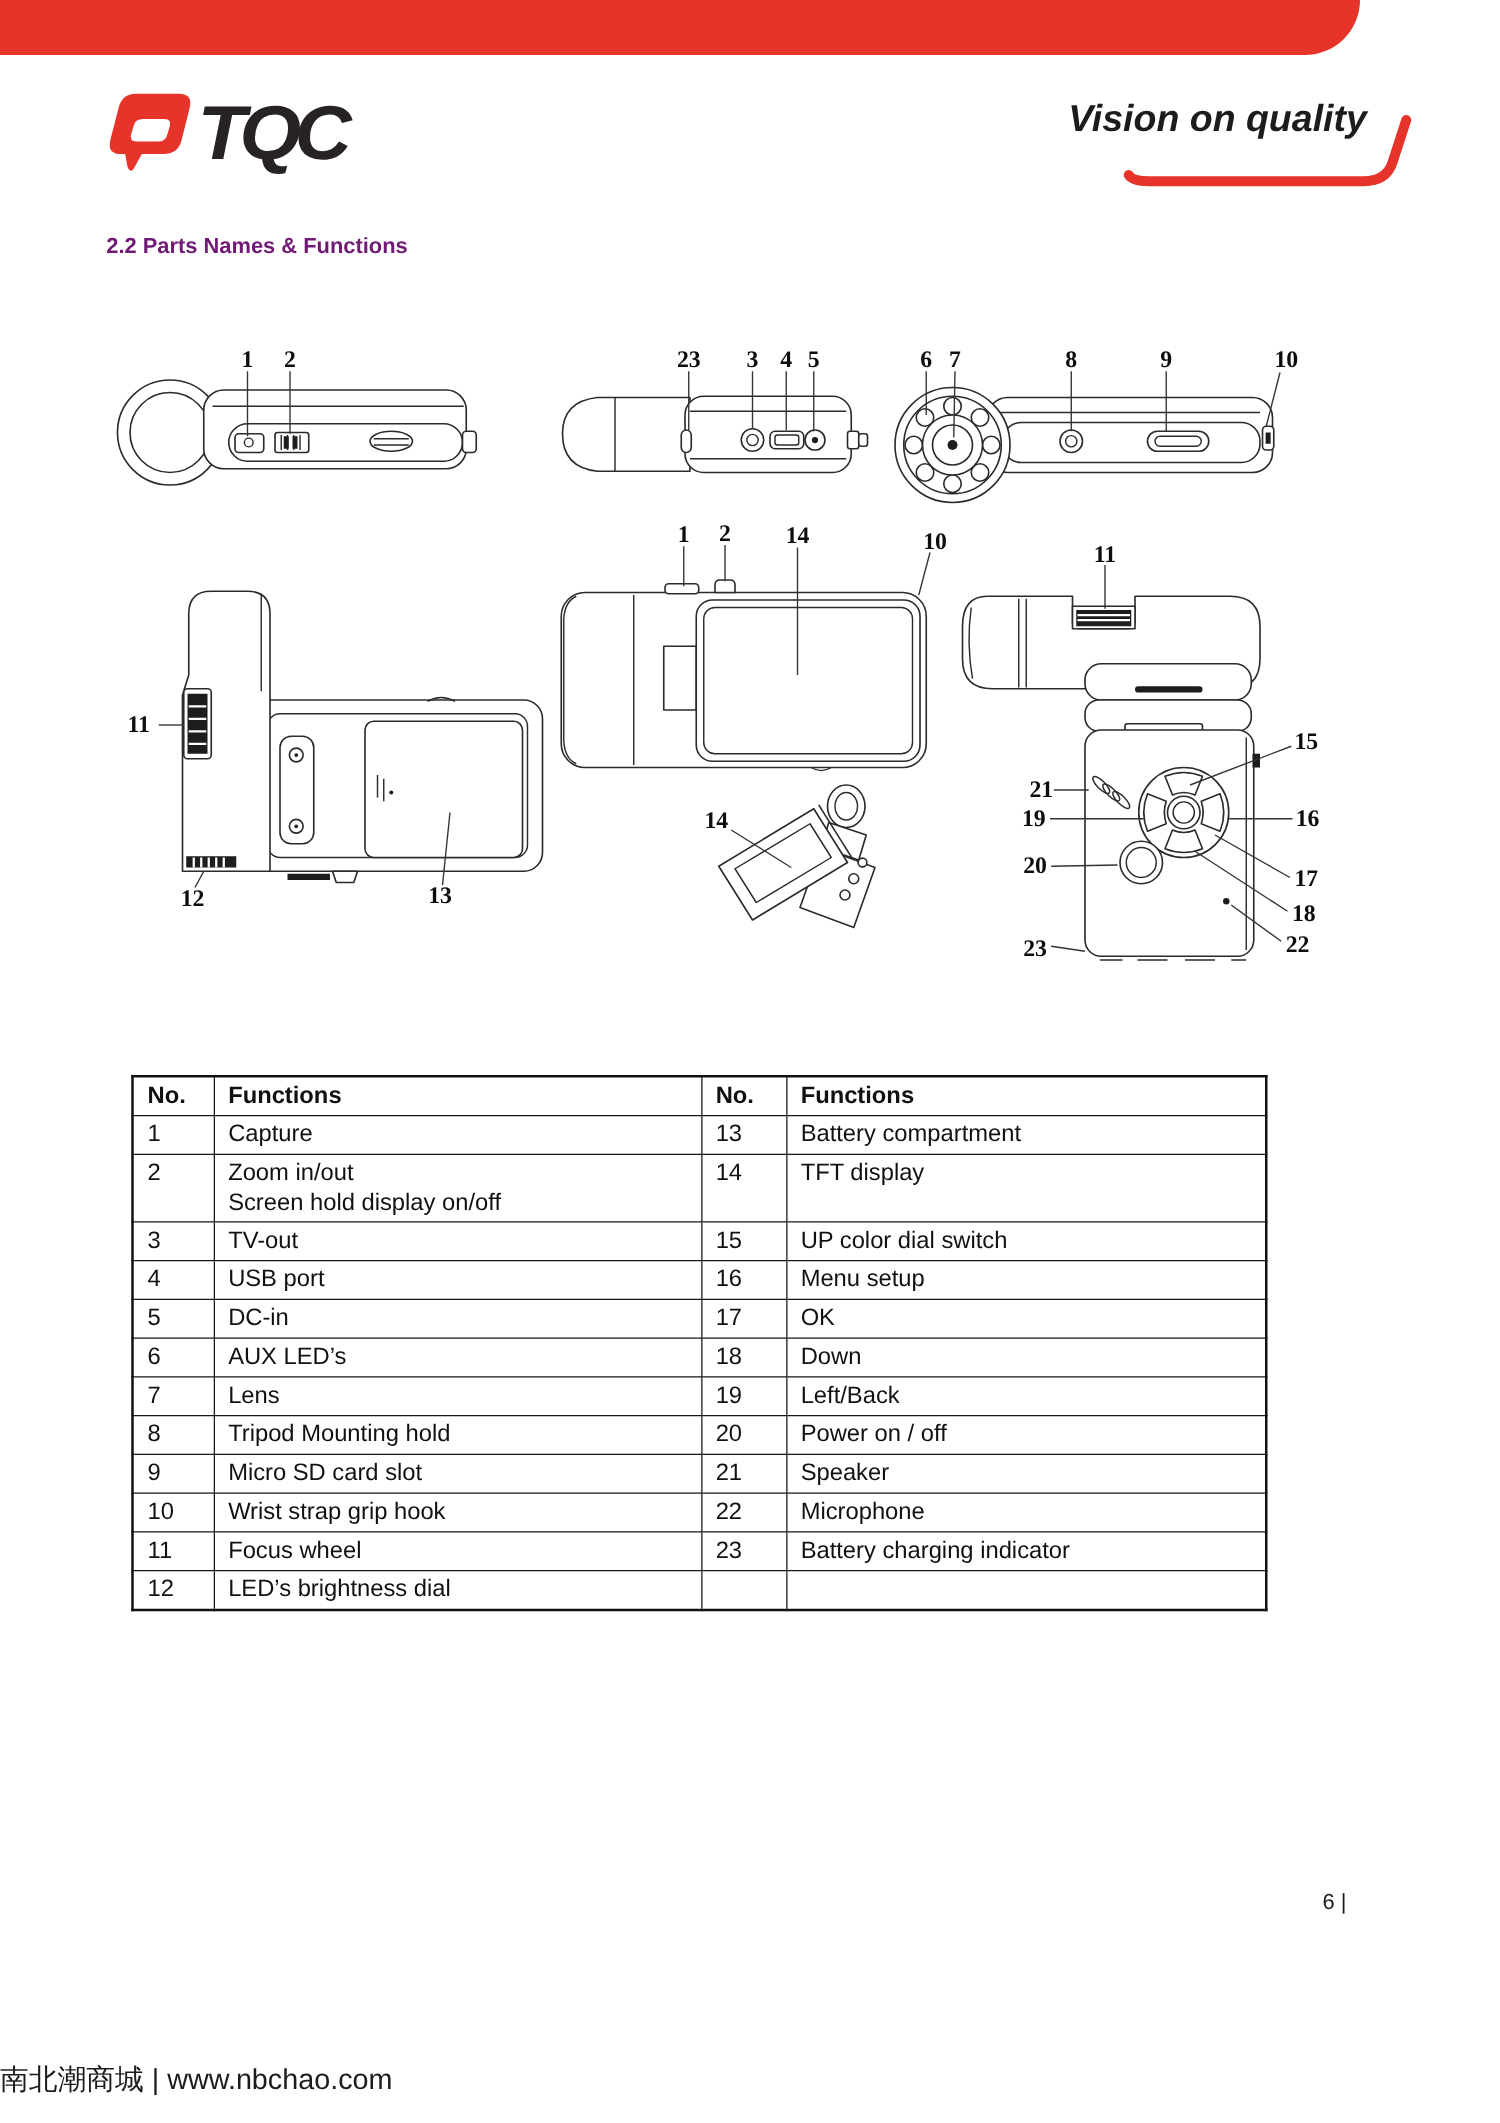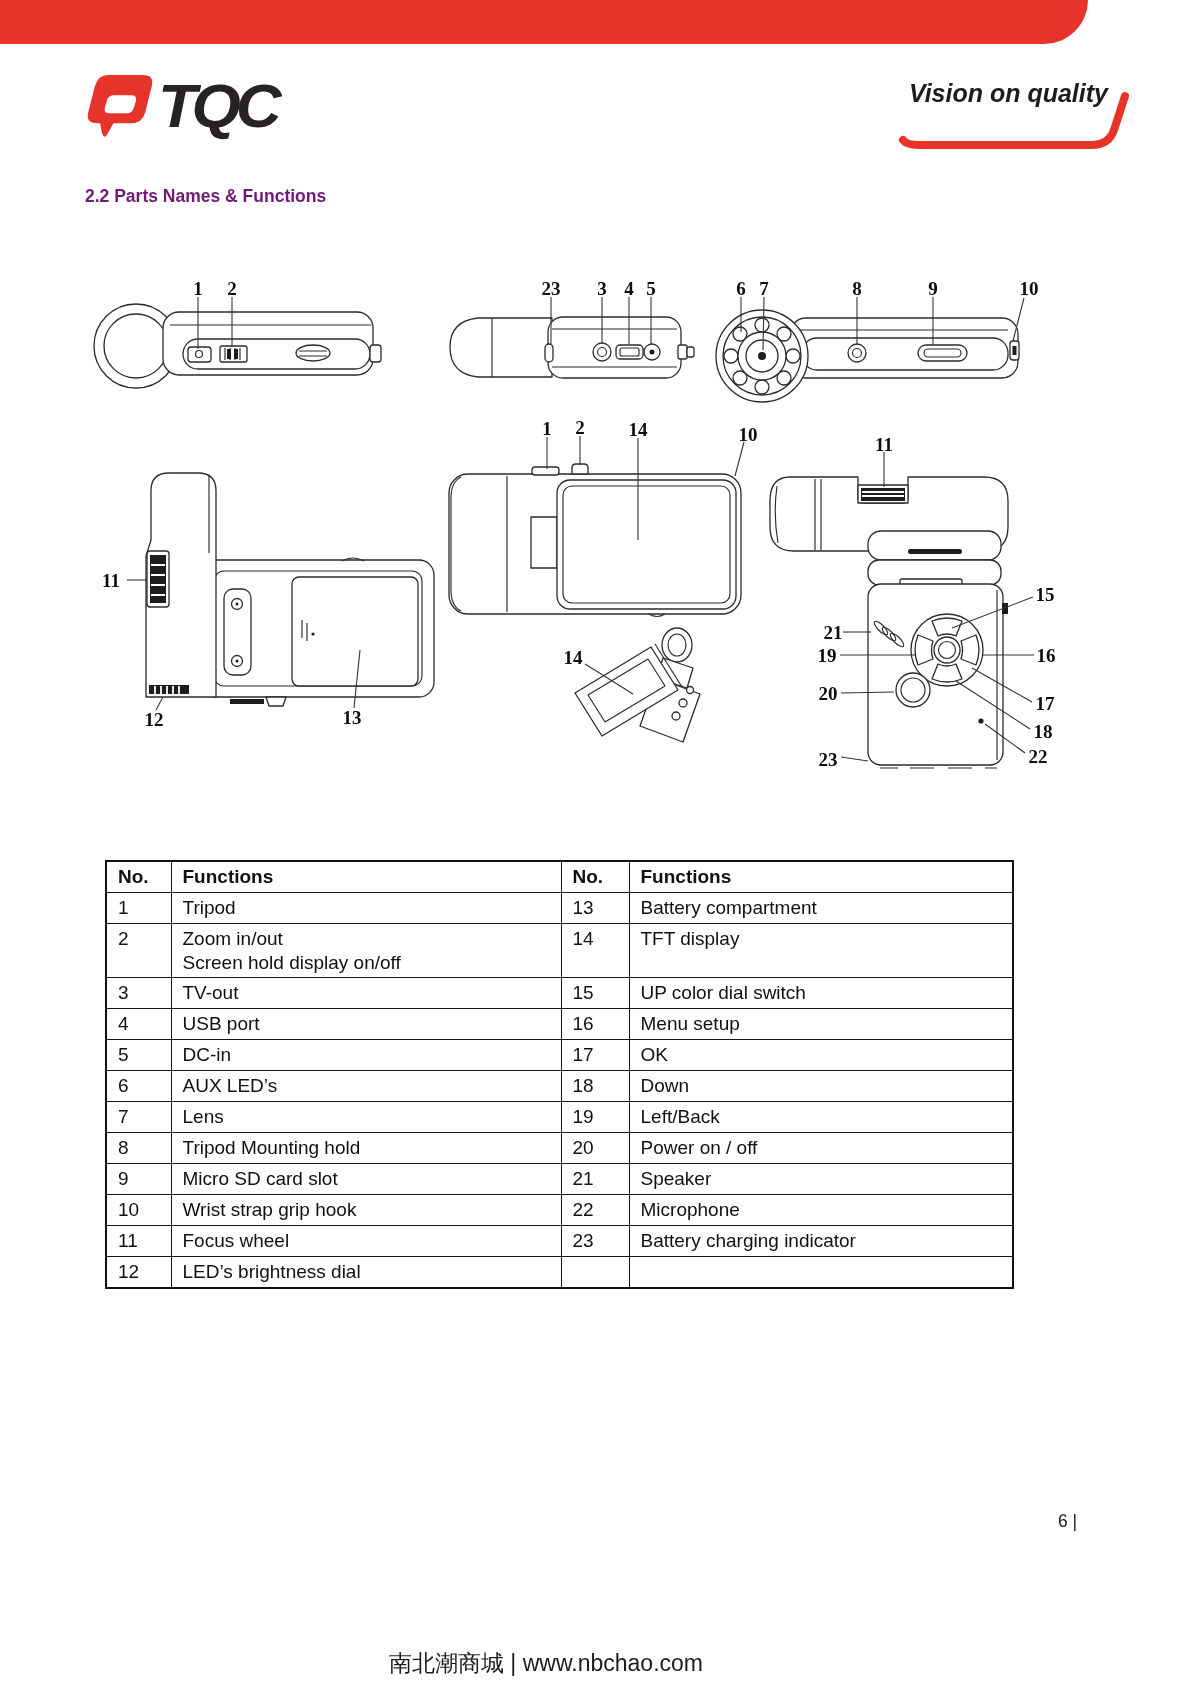--- a/index.html
+++ b/index.html
@@ -8,22 +8,22 @@
   .page{position:absolute;inset:0;padding-left:43px;}
 
   .topbar{position:absolute;left:0;top:0;width:1088px;height:44px;
           background:var(--brand-red,#e6342b);border-radius:0 0 44px 0;}
 
   .logo{position:absolute;left:84px;top:72px;display:flex;align-items:center;}
   .logo-text{font-size:61px;font-weight:bold;font-style:italic;
              letter-spacing:-5px;color:#272325;margin-left:2px;line-height:64px;
              transform:scaleX(1.04);transform-origin:left;}
 
-  .tagline{position:absolute;left:840px;top:79px;width:268px;text-align:right;
-           font-size:25px;font-weight:bold;font-style:italic;color:#1c1c1c;}
+  .tagline{position:absolute;left:840px;top:79px;width:268px;text-align:center;
+           font-size:30px;font-weight:bold;font-style:italic;color:#1c1c1c;}
   .swoosh{position:absolute;left:895px;top:88px;}
 
   .section-title{position:absolute;left:85px;top:186px;font-size:17.5px;
                  font-weight:bold;color:#701a75;}
 
   .diagram-svg{position:absolute;left:0;top:0;width:1200px;height:800px;}
   .ln{fill:#fff;stroke:#2b2b2b;stroke-width:1.3;stroke-linejoin:round;}
   .lnn{fill:none;stroke:#2b2b2b;stroke-width:1.15;stroke-linejoin:round;}
   .fillb{fill:#1d1d1d;stroke:none;}
   .wht{stroke:#fff;stroke-width:1.8;fill:none;}
@@ -35,21 +35,21 @@
                    border-collapse:collapse;table-layout:fixed;}
   .functions-table th,.functions-table td{
       border:1.6px solid #161616;font-size:19px;padding:3px 10px 2px 11px;
       line-height:24px;vertical-align:top;text-align:left;height:25px;
       overflow:hidden;white-space:normal;}
   .functions-table{border:2.2px solid #111;}
   .functions-table th{font-weight:bold;margin-top:24px;}
 
   .page-number{position:absolute;left:1058px;top:1511px;width:80px;
                font-size:17.5px;color:#1a1a1a;text-align:left;}
-  .footer-bar{position:absolute;left:0;top:1648px;width:1092px;text-align:center;
+  .footer-bar{position:absolute;left:0;top:1648px;width:1092px;text-align:left;
               font-size:23px;color:#1c1c1c;}
 </style>
 </head>
 <body>
 <div class="page">
 
 <div class="topbar"></div>
 
 <div class="logo">
   <svg width="72" height="68" viewBox="0 0 100 94">
@@ -281,21 +281,21 @@
     <tr>
           <th>No.</th>
           <th>Functions</th>
           <th>No.</th>
           <th>Functions</th>
         </tr>
   </thead>
   <tbody>
         <tr>
           <td>1</td>
-          <td>Tripod</td>
+          <td>Capture</td>
           <td>13</td>
           <td>Battery compartment</td>
         </tr>
         <tr>
           <td>2</td>
           <td>
             <div>Zoom in/out</div>
             <div>Screen hold display on/off</div>
           </td>
           <td>14</td>

